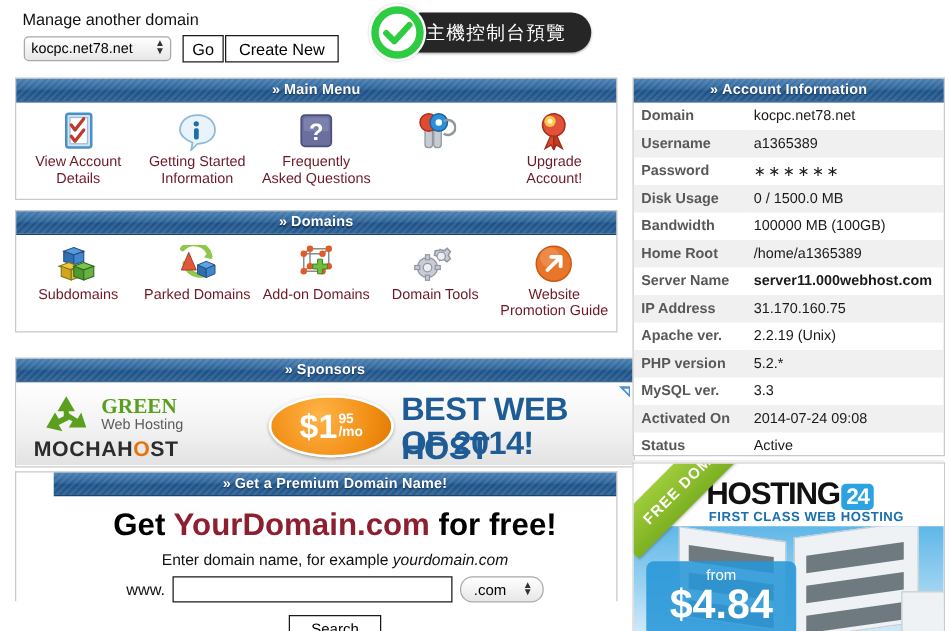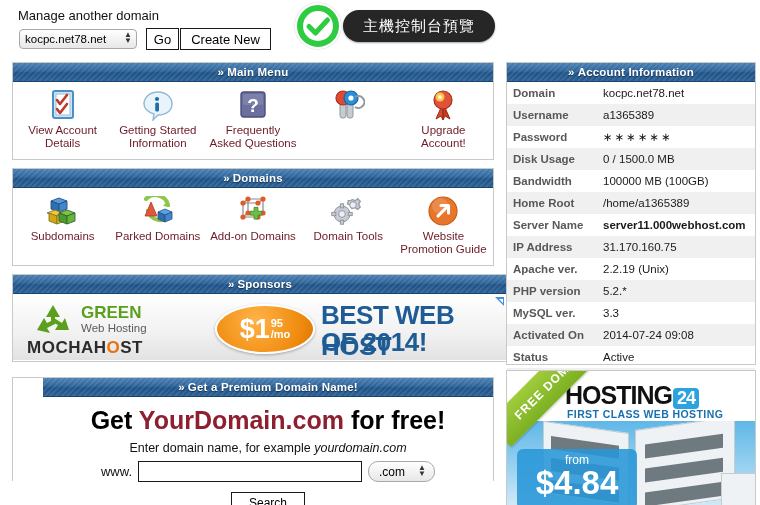--- a/index.html
+++ b/index.html
@@ -33,21 +33,21 @@
     background:#fff;border:1px solid #1a1a1a;
     font-family:"Liberation Sans",sans-serif;font-size:13px;color:#000;
     display:flex;align-items:center;justify-content:center;
   }
   #go-btn{left:146px;width:33px;}
   #create-btn{left:180px;width:91px;}
 
   
   .badge-wrap{position:absolute;left:295px;top:3px;width:192px;height:46px;}
   .badge-pill{
-    position:absolute;left:48px;top:7px;width:152px;height:32px;
+    position:absolute;left:26px;top:7px;width:152px;height:32px;
     background:#262626;border-radius:16px;
     display:flex;align-items:center;justify-content:center;
     color:#fff;font-size:15px;letter-spacing:1px;
     font-family:Liberation Mono, monospace;
     box-shadow:0 1px 2px rgba(0,0,0,.35);
   }
   .badge-circle{
     position:absolute;left:0;top:0;width:46px;height:46px;border-radius:50%;
     background:#fff;box-shadow:0 0 0 1px rgba(0,0,0,.07);
   }
@@ -80,21 +80,21 @@
   #main-menu-panel .icon-cell .cap{color:#6d1a26;}
   #domains-panel .icon-cell .cap{color:#6d1a26;}
 
   
   .sponsor-banner{
     position:relative;height:66px;width:100%;
     background:linear-gradient(#ffffff,#f1f1f1 60%,#e2e2e2);
     overflow:hidden;
   }
   .sp-recycle{position:absolute;left:18px;top:8px;}
-  .sp-green{position:absolute;left:68px;top:9px;font-size:17px;font-weight:bold;color:#5aa01e;font-family:Liberation Sans, sans-serif;}
+  .sp-green{position:absolute;left:68px;top:9px;font-size:17px;font-weight:bold;color:#5aa01e;font-family:Liberation Serif, serif;}
   .sp-webhosting{position:absolute;left:68px;top:28px;font-size:11.5px;color:#5b5b5b;}
   .sp-mocha{position:absolute;left:14px;top:44px;font-size:17px;font-weight:bold;color:#2b2b2b;letter-spacing:.5px;}
   .sp-mocha .o{color:#e8720c;}
   .sp-price{
     position:absolute;left:202px;top:10px;width:96px;height:46px;border-radius:50%;
     background:radial-gradient(circle at 40% 30%,#ffb347,#ef8a0e 70%,#d97706);
     border:2px solid #fff;box-shadow:0 1px 3px rgba(0,0,0,.3);
     color:#fff;display:flex;align-items:center;justify-content:center;
     font-weight:bold;
   }
@@ -391,21 +391,21 @@
         </div>
         <div class="cap">
           <span>Website</span><br>
           <span>Promotion Guide</span>
         </div>
       </div>
 
     </div>
   </div>
 
-  <div class="panel" id="sponsors-panel" style="left:12px;top:274px;width:496px;height:88px;">
+  <div class="panel" id="sponsors-panel" style="left:12px;top:286px;width:496px;height:88px;">
     <div class="panel-head">
       <span class="chev">»</span><span>Sponsors</span>
     </div>
     <div class="sponsor-banner">
       <div class="sp-recycle">
         <svg width="44" height="38" viewBox="0 0 44 38">
           <g fill="#5aa01e">
             <path d="M22 3 L29 15 L24 15 L24 22 L20 22 L20 15 L15 15 Z"></path>
             <path d="M6 28 L13 16 L16 21 L22 18 L24 22 L16 26 L19 31 Z"></path>
             <path d="M38 28 L24 28 L27 23 L21 20 L23 16 L31 21 L34 16 Z"></path>

